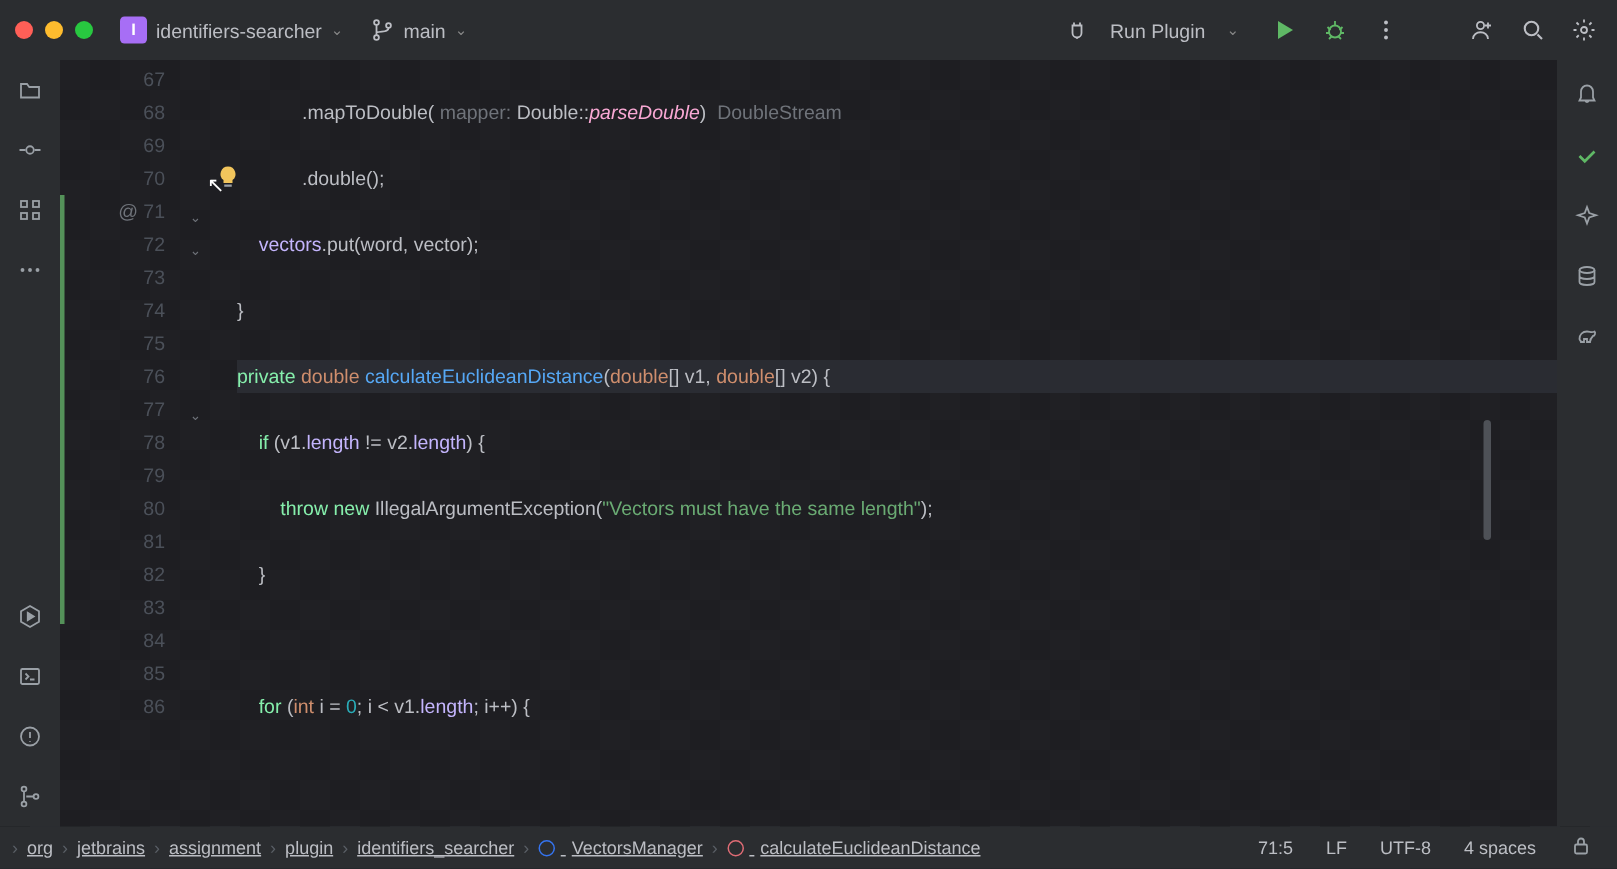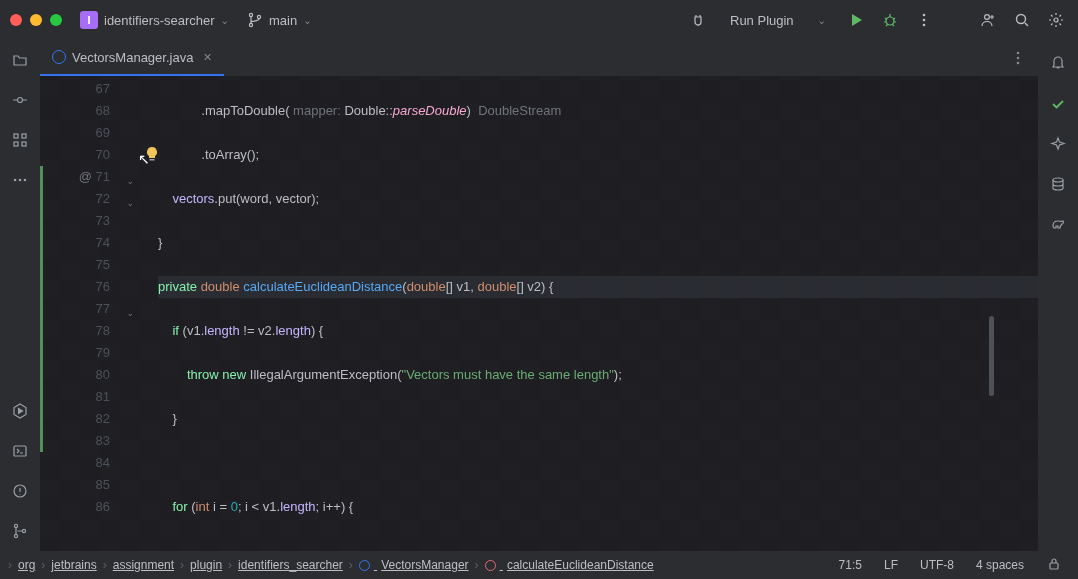--- a/index.html
+++ b/index.html
@@ -16,21 +16,21 @@
 #app{position:absolute;inset:0;display:flex;flex-direction:column;background:rgba(30,31,34,.0);}
 .titlebar{height:40px;background:#2b2d30;display:flex;align-items:center;padding:0 10px;gap:10px;}
 .traffic{display:flex;gap:8px;align-items:center;}
 .tl{width:12px;height:12px;border-radius:50%;}
 .red{background:#ff5f57;} .yellow{background:#febc2e;} .green{background:#28c840;}
 .proj{display:flex;align-items:center;gap:6px;background:transparent;padding:4px 8px;border-radius:4px;}
 .proj-badge{width:18px;height:18px;background:#a76ef5;border-radius:3px;display:flex;align-items:center;justify-content:center;color:#fff;font-size:11px;font-weight:bold;}
 .chev{color:#888;font-size:10px;}
 .spacer{flex:1;}
 .branch{display:flex;align-items:center;gap:6px;color:#bcbec4;}
-.runcfg{display:flex;align-items:center;gap:24px;padding:4px 8px;border-radius:6px;color:#bcbec4;}
+.runcfg{display:flex;align-items:center;gap:14px;padding:4px 8px;border-radius:6px;color:#bcbec4;}
 .icon-btn{width:24px;height:24px;display:flex;align-items:center;justify-content:center;color:#bcbec4;cursor:pointer;}
 .icon-svg{width:16px;height:16px;}
 .main{flex:1;display:flex;overflow:hidden;}
 .leftbar{width:40px;background:#2b2d30;display:flex;flex-direction:column;align-items:center;padding-top:8px;gap:16px;}
 .leftbar .icon-btn{color:#9aa0a6;}
 .leftbar-bottom{margin-top:auto;display:flex;flex-direction:column;align-items:center;gap:16px;padding-bottom:8px;}
 .editor-area{flex:1;display:flex;flex-direction:column;background:rgba(30,31,34,.85);}
 .tabs{height:36px;display:flex;align-items:stretch;background:#2b2d30;position:relative;}
 .tab{display:flex;align-items:center;gap:6px;padding:0 12px;color:#bcbec4;border-bottom:2px solid #3574f0;position:relative;}
 .tab-icon{width:14px;height:14px;border:1.5px solid #3574f0;border-radius:50%;display:inline-block;}
@@ -184,34 +184,20 @@
               <circle cx="4" cy="3" r="1.6"></circle>
               <circle cx="4" cy="13" r="1.6"></circle>
               <circle cx="12" cy="8" r="1.6"></circle>
               <path d="M4 4.6v6.8M5.5 8h5"></path>
             </svg>
           </div>
    </div>
   </div>
 
   <div class="editor-area">
-   <div class="tabs">
-    <div class="tab">
-     <span class="tab-icon"></span>
-     <span>VectorsManager.java</span>
-     <span class="tab-close">×</span>
-    </div>
-    <div class="tab-more">
-            <svg class="icon-svg" viewBox="0 0 16 16" fill="#888">
-              <circle cx="8" cy="3" r="1.3"></circle>
-              <circle cx="8" cy="8" r="1.3"></circle>
-              <circle cx="8" cy="13" r="1.3"></circle>
-            </svg>
-          </div>
-   </div>
 
    <div class="code">
     <span class="cursor-arrow">↖</span>
     <svg class="bulb" viewBox="0 0 16 16">
             <path fill="#f2c55c" d="M8 1a5 5 0 00-3 9v2h6v-2a5 5 0 00-3-9z"></path>
             <rect x="5.5" y="13" width="5" height="1.5" fill="#9aa0a6"></rect>
           </svg>
     <div class="gutter">
      <div class="ln">67</div>
      <div class="ln">68</div>
@@ -229,21 +215,21 @@
      <div class="ln"><div class="vcs"></div><span>80</span></div>
      <div class="ln"><div class="vcs"></div><span>81</span></div>
      <div class="ln"><div class="vcs"></div><span>82</span></div>
      <div class="ln"><div class="vcs"></div><span>83</span></div>
      <div class="ln">84</div>
      <div class="ln">85</div>
      <div class="ln">86</div>
     </div>
     <div class="lines">
 <div class="l">            <span class="pu">.mapToDouble(</span><span class="hint"> mapper: </span><span class="id">Double::</span><span class="fn2">parseDouble</span><span class="pu">)</span><span class="hint">  DoubleStream</span></div>
-<div class="l">            <span class="pu">.toArray();</span></div>
+<div class="l">            <span class="pu">.double();</span></div>
 <div class="l">    <span class="field">vectors</span><span class="pu">.put(word, vector);</span></div>
 <div class="l"><span class="pu">}</span></div>
 <div class="l hl"><span class="kw">private </span><span class="type">double </span><span class="fn">calculateEuclideanDistance</span><span class="pu">(</span><span class="type">double</span><span class="pu">[] v1, </span><span class="type">double</span><span class="pu">[] v2) {</span></div>
 <div class="l">    <span class="kw">if </span><span class="pu">(v1.</span><span class="field">length</span><span class="pu"> != v2.</span><span class="field">length</span><span class="pu">) {</span></div>
 <div class="l">        <span class="kw">throw new </span><span class="pu">IllegalArgumentException(</span><span class="str">"Vectors must have the same length"</span><span class="pu">);</span></div>
 <div class="l">    <span class="pu">}</span></div>
 <div class="l"></div>
 <div class="l">    <span class="kw">for </span><span class="pu">(</span><span class="type">int </span><span class="pu">i = </span><span class="num">0</span><span class="pu">; i &lt; v1.</span><span class="field">length</span><span class="pu">; i++) {</span></div>
 
 

